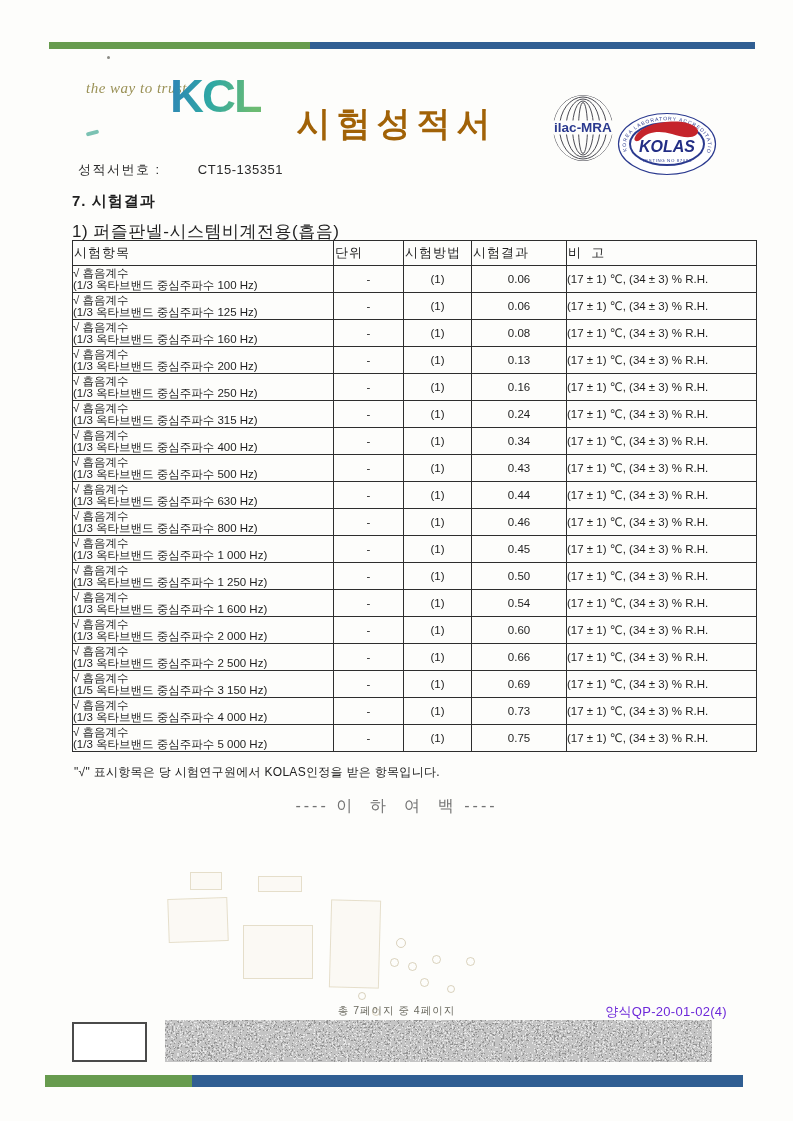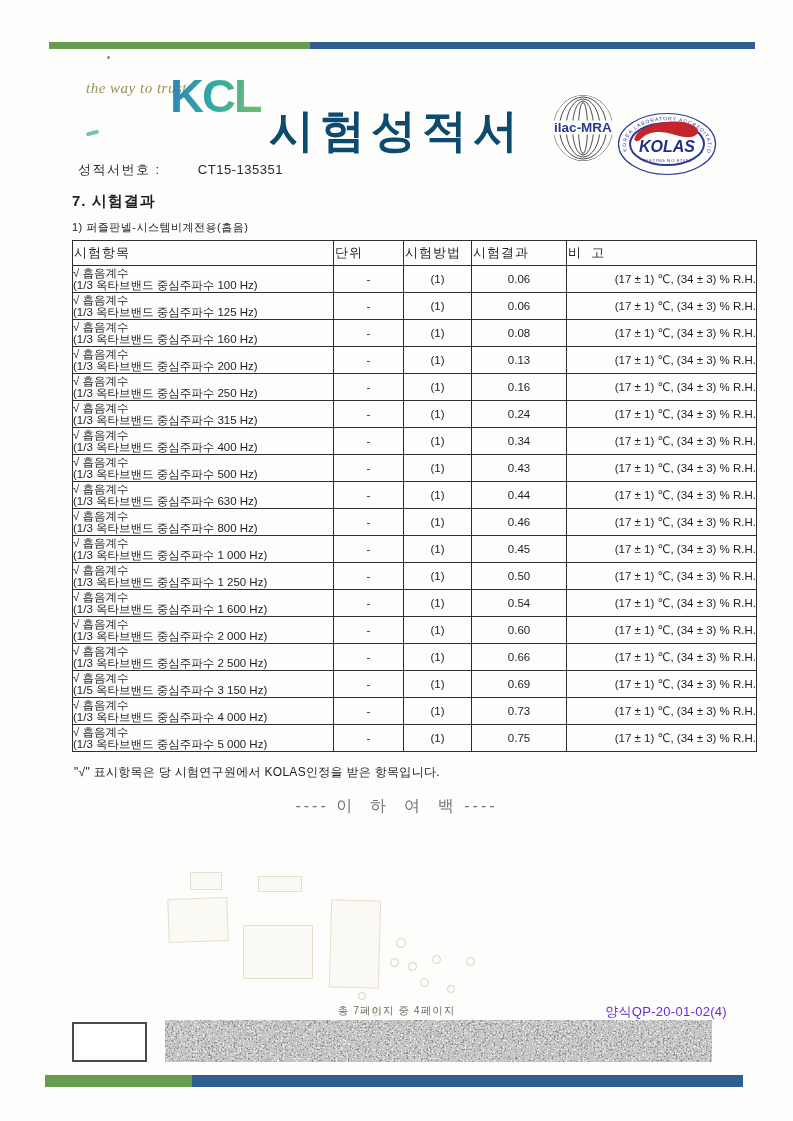--- a/index.html
+++ b/index.html
@@ -22,43 +22,43 @@
            font-style:italic;font-size:15px;color:#9a9156;letter-spacing:.5px;}
   .kcl{position:absolute;left:170px;top:68px;font-size:47px;font-weight:bold;letter-spacing:-2px;
        background:linear-gradient(100deg,#2f86b5 5%,#2fa8a4 45%,#6cbb72 90%);
        -webkit-background-clip:text;background-clip:text;color:#2fa3a0;-webkit-text-fill-color:transparent;}
   .teal-speck{position:absolute;left:86px;top:131px;width:13px;height:4px;background:#4fae9b;
               border-radius:2px;transform:rotate(-14deg);opacity:.75;}
   .dot-speck{position:absolute;left:107px;top:56px;width:3px;height:3px;border-radius:50%;background:#8a8a84;}
 
   
   .doc-title{position:absolute;left:50%;top:101px;transform:translateX(-50%);
-             font-size:45px;font-weight:bold;letter-spacing:6px;color:#0c4a6e;white-space:nowrap;}
+             font-size:34px;font-weight:bold;letter-spacing:6px;color:#a16207;white-space:nowrap;}
   .report-line{position:absolute;left:78px;top:161px;font-size:13px;letter-spacing:1.5px;color:#2a2a2a;}
   .report-line .num{margin-left:32px;letter-spacing:.5px;}
 
   
   .stamp{position:absolute;}
   .stamp-ilac{left:551px;top:93px;}
   .stamp-kolas{left:617px;top:112px;}
 
   
   .sec-heading{position:absolute;left:72px;top:192px;font-size:15px;font-weight:bold;letter-spacing:1px;}
-  .sub-heading{position:absolute;left:72px;top:220px;font-size:11px;letter-spacing:.5px;}
+  .sub-heading{position:absolute;left:72px;top:220px;font-size:17px;letter-spacing:.5px;}
 
   
   table.results{position:absolute;left:72px;top:240px;width:684px;border-collapse:collapse;
                 table-layout:fixed;}
   table.results th,table.results td{border:1px solid #2e2e2e;}
   table.results th{height:22px;font-size:13px;font-weight:normal;letter-spacing:1px;
                    white-space:pre;text-align:left;}
   table.results td{height:26px;font-size:11.5px;padding:0;}
   td.c-item{padding:1px 2px 1px 4px;line-height:12.5px;font-size:11px;text-align:left;vertical-align:middle;}
   td.c-unit,td.c-method,td.c-result{text-align:center;vertical-align:middle;}
-  td.c-remark{text-align:right;vertical-align:middle;font-size:10.6px;white-space:nowrap;letter-spacing:0;}
+  td.c-remark{text-align:left;vertical-align:middle;font-size:10.6px;white-space:nowrap;letter-spacing:0;}
 
   
   .footnote{position:absolute;left:74px;top:764px;font-size:12px;letter-spacing:.3px;color:#222;}
   .blank-below{position:absolute;left:50%;top:796px;transform:translateX(-50%);
                font-size:16px;letter-spacing:3px;white-space:pre;color:#737373;}
 
   
   .ghost{position:absolute;border:1px solid rgba(205,190,150,.45);filter:blur(.6px);
          background:rgba(235,226,200,.12);}
   .ghost-ring{position:absolute;border:1px solid rgba(190,175,140,.55);border-radius:50%;

